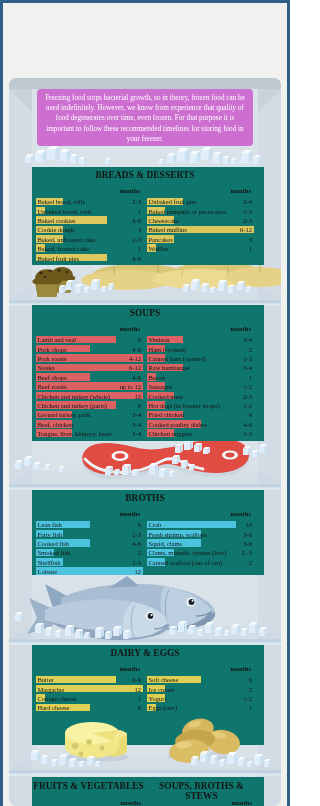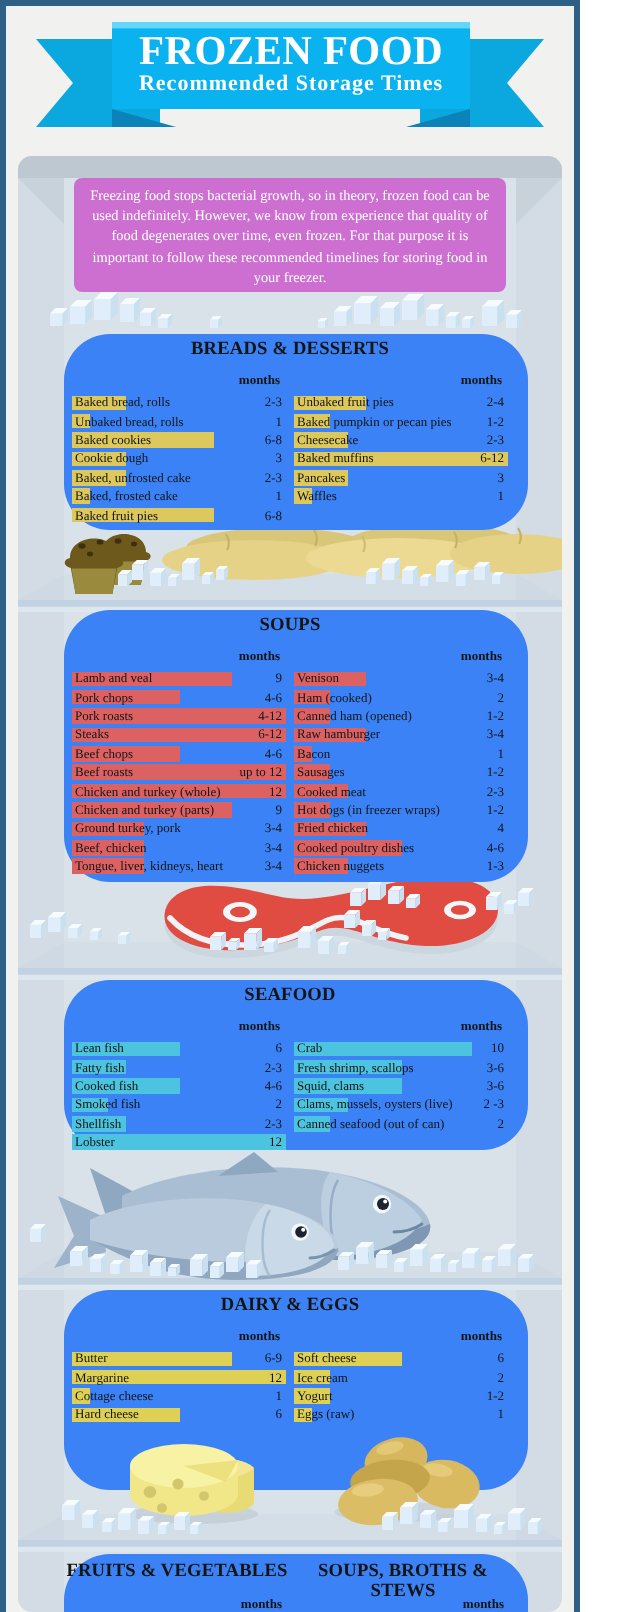--- a/index.html
+++ b/index.html
@@ -21,21 +21,21 @@
   
   #fridge{position:absolute;left:9px;top:78px;width:272px;height:728px;overflow:hidden;z-index:10;}
   .illus{position:absolute;overflow:visible;}
 
   
   #intro{position:absolute;left:37px;top:89px;width:216px;height:57px;background:#cc6fd0;border-radius:4px;z-index:45;
         color:#fff;font-size:7.2px;line-height:10.2px;text-align:center;padding:4px 8px 0 8px;box-sizing:border-box;
         font-family:"Liberation Serif",serif;}
 
   
-  .panel{position:absolute;left:32px;width:232px;background:#3b82f6;z-index:35;border-radius:23px;}
+  .panel{position:absolute;left:32px;width:232px;background:#0f766e;z-index:35;}
   .sec-title{position:absolute;left:0;width:226px;text-align:center;font-weight:bold;font-size:9.3px;
      color:#141414;font-family:"Liberation Serif",serif;letter-spacing:.1px;}
   .tbl{position:absolute;}
   .mhdr{position:absolute;font-weight:bold;font-size:6.5px;color:#141414;text-align:right;
      font-family:"Liberation Serif",serif;}
   .row{position:relative;height:9.4px;font-size:6.5px;color:#141414;}
   .bar{position:absolute;left:0;top:0.5px;height:7.5px;}
   .nm{position:absolute;left:1.5px;top:1.2px;z-index:2;white-space:nowrap;line-height:7px;}
   .mo{position:absolute;top:1.2px;z-index:2;text-align:right;line-height:7px;}
 </style>
@@ -521,32 +521,20 @@
           <polygon points="246.3,546.7 249,544 249,552.3 246.3,555" fill="#c9e0f0"></polygon>
         </g>
      <g>
           <polygon points="250,551.4 255.6,551.4 255.6,558 250,558" fill="#dfeefa"></polygon>
           <polygon points="250,551.4 252.4,549 258,549 255.6,551.4" fill="#f6fbfe"></polygon>
           <polygon points="255.6,551.4 258,549 258,555.6 255.6,558" fill="#c9e0f0"></polygon>
         </g>
     </svg>
   </div>
 
-  <div id="ribbon">
-    <svg width="290" height="78" viewBox="0 0 290 78">
-      <polygon points="18,19.5 80,19.5 80,63.5 18,63.5 36.5,41.5" fill="#0ba8e0"></polygon>
-      <polygon points="272,19.5 210,19.5 210,63.5 272,63.5 253.5,41.5" fill="#0ba8e0"></polygon>
-      <polygon points="56,54.5 88,63.5 56,63.5" fill="#0b82b8"></polygon>
-      <polygon points="235,54.5 203,63.5 235,63.5" fill="#0b82b8"></polygon>
-      <rect x="56" y="11" width="179" height="43.5" fill="#0bb2f0"></rect>
-      <rect x="56" y="11" width="179" height="3.2" fill="#62d6fb"></rect>
-    </svg>
-    <div class="rb-title">FROZEN FOOD</div>
-    <div class="rb-sub">Recommended Storage Times</div>
-  </div>
 
   <div id="intro">Freezing food stops bacterial growth, so in theory, frozen food can be used indefinitely. However, we know from experience that quality of food degenerates over time, even frozen. For that purpose it is important to follow these recommended timelines for storing food in your freezer.</div>
 
   <div class="panel" style="top:167px;height:98px;">
       <div class="sec-title" style="top:3px;">BREADS &amp; DESSERTS</div>
       <div style="position:absolute;left:0;top:20px;width:226px;">
         <div class="tbl" style="left:4px;top:0px;width:107px;">
           <div class="mhdr" style="left:0;top:0;width:104px;">months</div>
           <div style="position:absolute;left:0;top:10px;width:107px;">
             <div class="row">
@@ -742,21 +730,21 @@
             <div class="row">
               <div class="bar" style="width:26.8px;background:#dc6163;"></div>
               <div class="nm">Chicken nuggets</div>
               <div class="mo" style="right:2px;">1-3</div>
             </div>
           </div>
         </div>
       </div>
     </div>
     <div class="panel" style="top:490px;height:85px;">
-      <div class="sec-title" style="top:3px;">SEAFOOD</div>
+      <div class="sec-title" style="top:3px;">BROTHS</div>
       <div style="position:absolute;left:0;top:20px;width:226px;">
         <div class="tbl" style="left:4px;top:0px;width:107px;">
           <div class="mhdr" style="left:0;top:0;width:104px;">months</div>
           <div style="position:absolute;left:0;top:10px;width:107px;">
             <div class="row">
               <div class="bar" style="width:53.5px;background:#4dc4df;"></div>
               <div class="nm">Lean fish</div>
               <div class="mo" style="right:2px;">6</div>
             </div>
             <div class="row">

